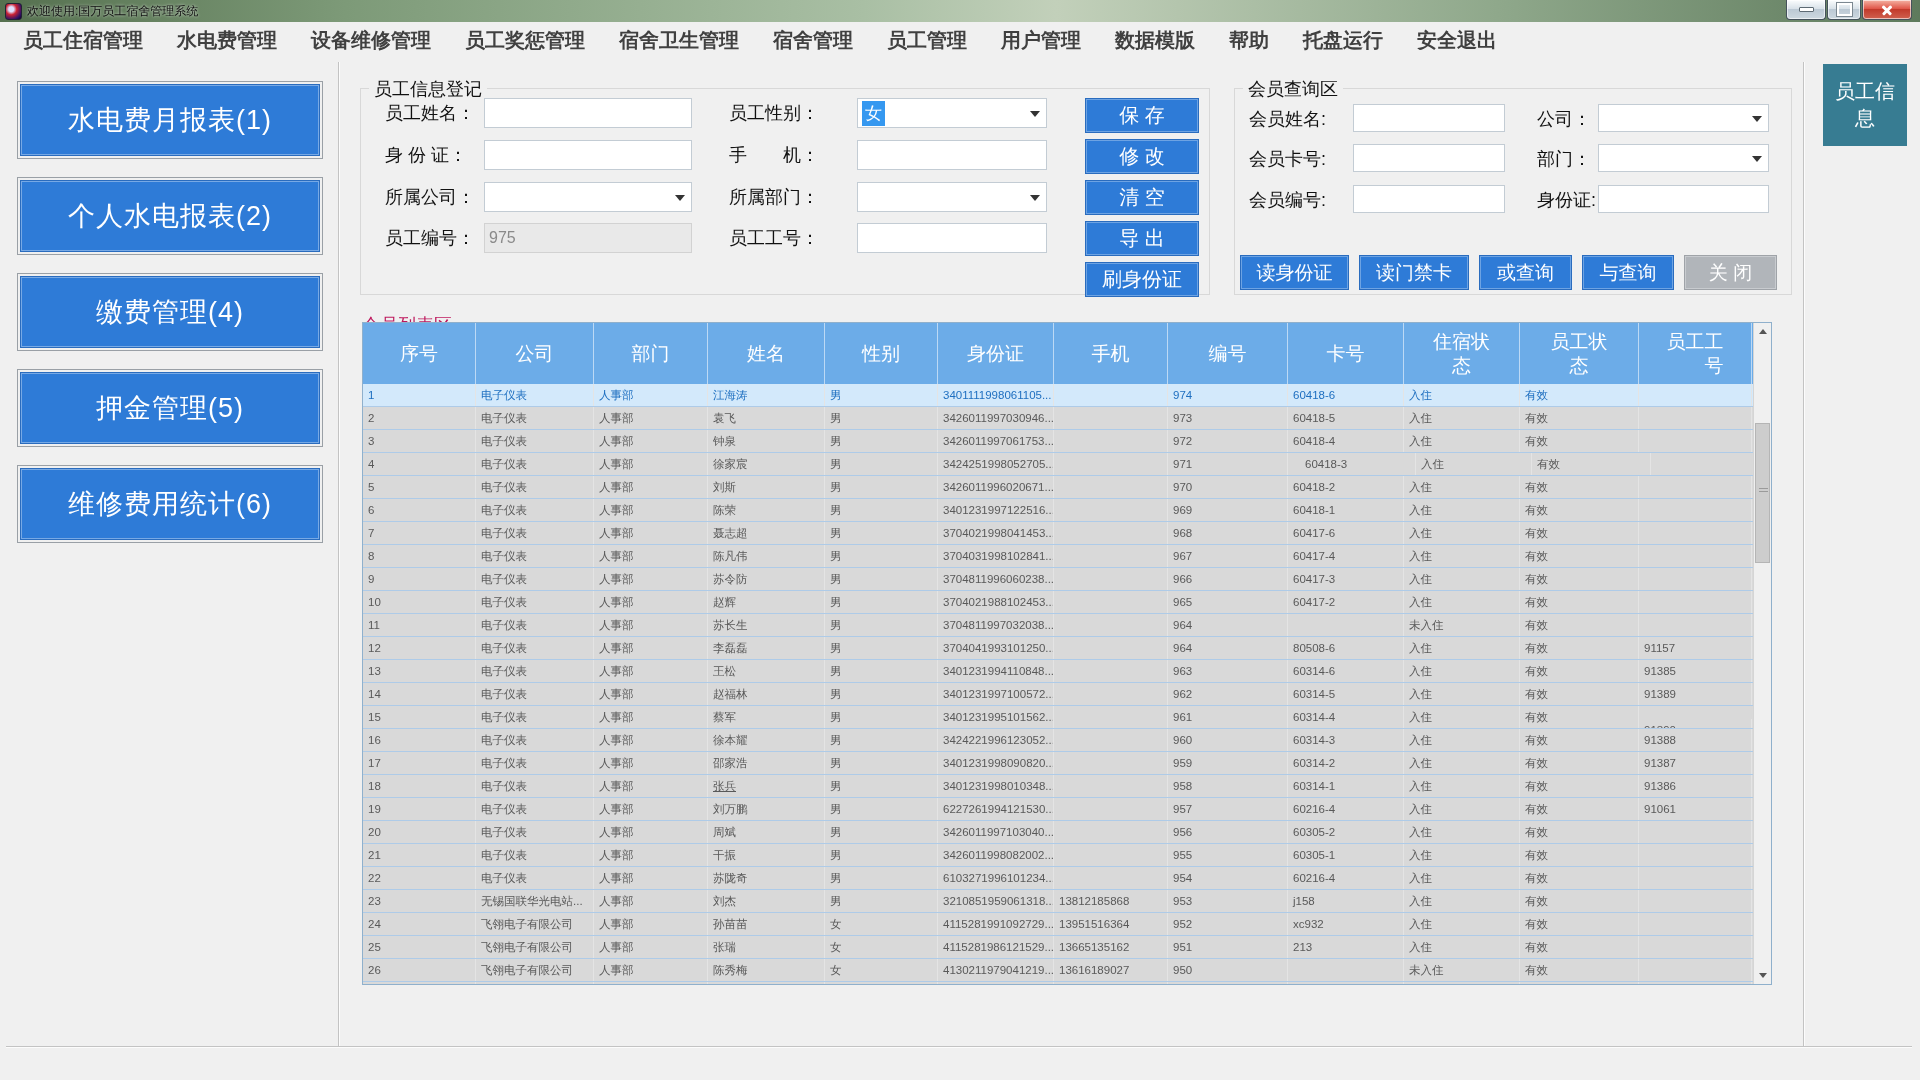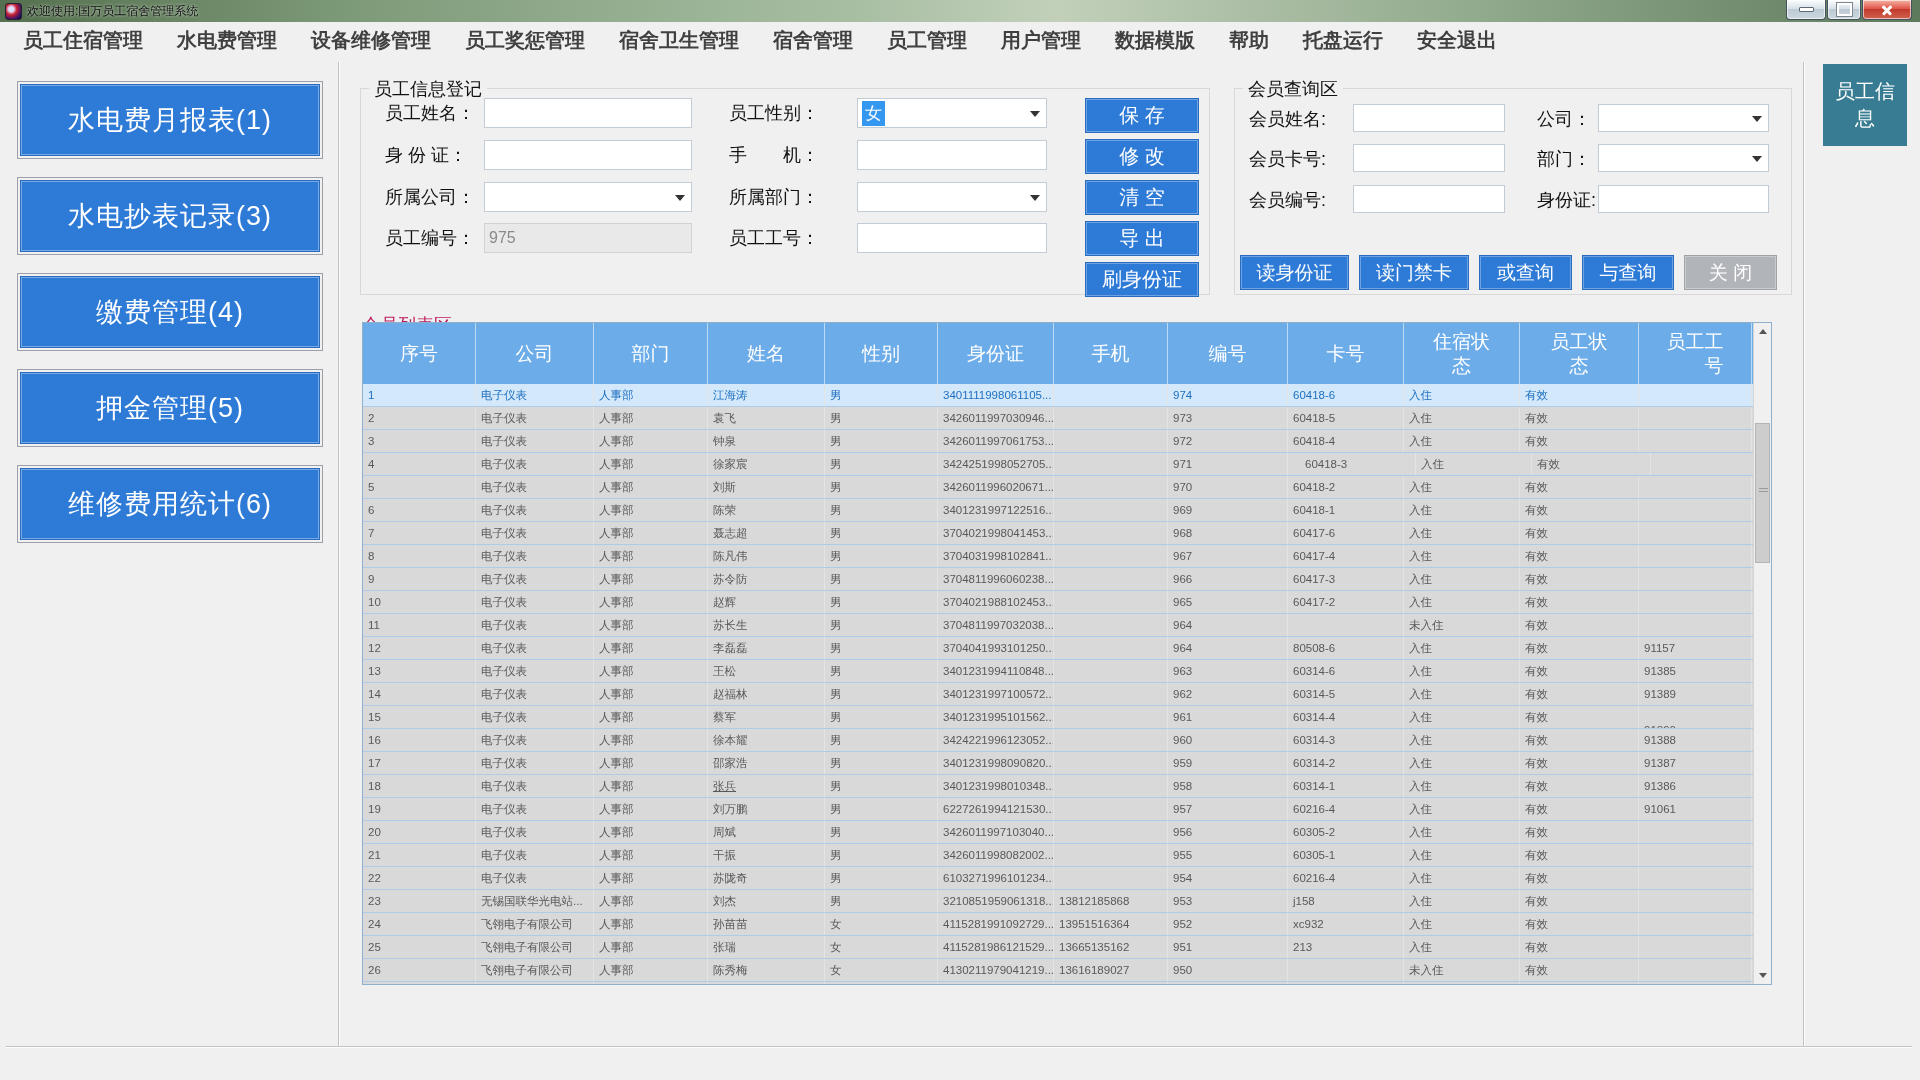--- a/index.html
+++ b/index.html
@@ -127,21 +127,21 @@
     <div class="menu-item">托盘运行</div>
     <div class="menu-item">安全退出</div>
   </div>
 
 <div class="vsep" style="left:338px;"></div>
 <div class="vsep" style="left:1803px;"></div>
 <div class="hsep" style="top:1046px;"></div>
 
 <div class="sidebar" id="sidebar">
     <div class="side-btn">水电费月报表(1)</div>
-    <div class="side-btn">水电抄表记录(3)</div>
+    <div class="side-btn">个人水电报表(2)</div>
     <div class="side-btn">缴费管理(4)</div>
     <div class="side-btn">押金管理(5)</div>
     <div class="side-btn">维修费用统计(6)</div>
   </div>
 
 <div class="groupbox" style="left:360px;top:88px;width:848px;height:205px;">
   <span class="gb-label">员工信息登记</span>
 </div>
 <span class="field-label" style="left:385px;top:98px;">员工姓名：</span>
 <input class="tbox" style="left: 484px; top: 98px; width: 208px;">

